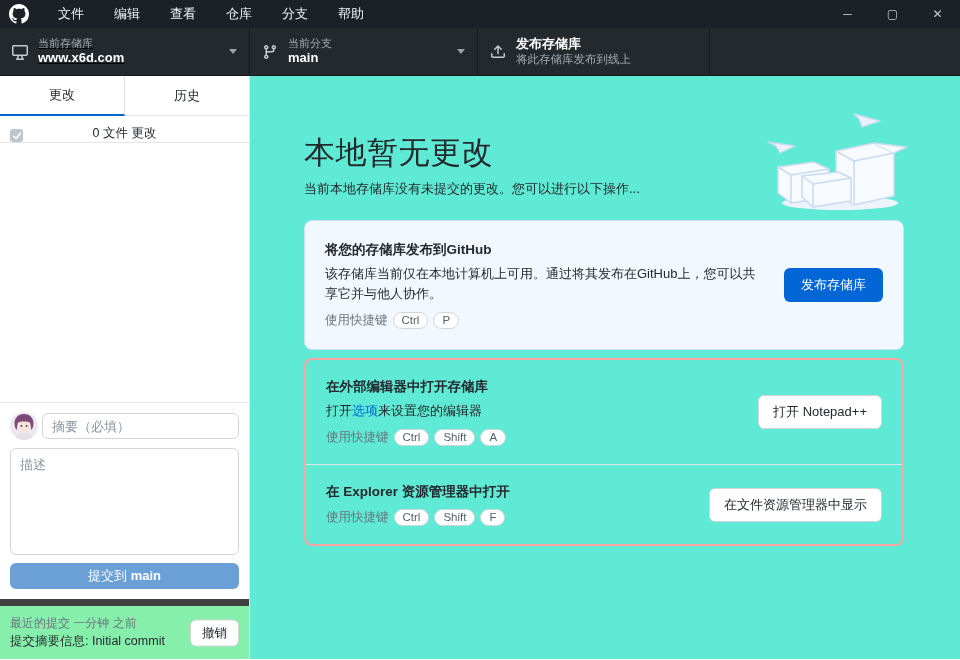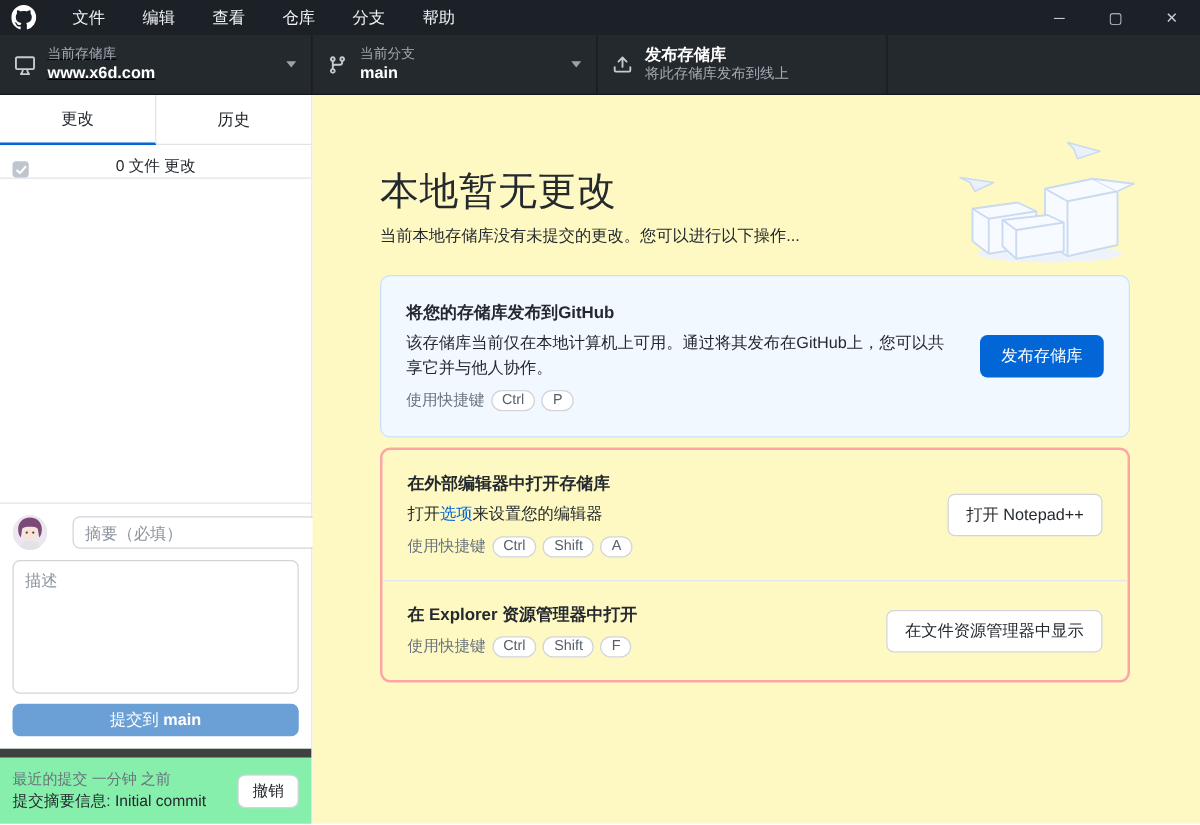--- a/index.html
+++ b/index.html
@@ -22,38 +22,38 @@
   .tb-text { display:flex; flex-direction:column; line-height:1.25; min-width:0; }
   .tb-label { font-size:11px; color:#a3acb5; }
   .tb-value { font-size:13px; font-weight:bold; color:#ffffff; }
   .tb-sub { font-size:11.5px; color:#a3acb5; }
   .tb-title { font-size:13px; font-weight:bold; color:#ffffff; }
   .tb-caret { margin-left:auto; width:0; height:0; border-left:4px solid transparent; border-right:4px solid transparent; border-top:5px solid #9aa3ab; }
 
   
   .app-body { display:flex; height:583px; }
   .sidebar { width:250px; border-right:1px solid #e1e4e8; display:flex; flex-direction:column; background:#fff; }
-  .main { flex:1; position:relative; background:#fef9c3; }
+  .main { flex:1; position:relative; background:#5eead4; }
 
   
   .tabs { display:flex; height:40px; }
   .tab { flex:1; display:flex; align-items:center; justify-content:center; font-size:13px; color:#24292e; border-bottom:1px solid #e1e4e8; cursor:pointer; }
   .tab.active { border-bottom:2px solid #0366d6; }
   .tab.changes { border-right:1px solid #e1e4e8; }
 
   
   .files-row { height:27px; display:flex; align-items:flex-end; padding:0 10px; border-bottom:1px solid #e1e4e8; position:relative; }
   .checkbox { width:13px; height:13px; border-radius:3px; background:#bfc5cc; display:flex; align-items:center; justify-content:center; }
   .files-label { position:absolute; left:0; right:0; text-align:center; font-size:12.5px; color:#24292e; }
 
   .sidebar-spacer { flex:1; }
 
   
   .commit-form { border-top:1px solid #e1e4e8; padding:9px 10px 10px; display:flex; flex-direction:column; gap:8px; }
-  .summary-row { display:flex; align-items:center; gap:20px; }
+  .summary-row { display:flex; align-items:center; gap:4px; }
   .avatar { width:28px; height:28px; border-radius:50%; overflow:hidden; flex:none; }
   .summary-input { flex:1; height:26px; border:1px solid #d1d5da; border-radius:6px; padding:0 9px; font-size:13px; font-family:inherit; color:#24292e; outline:none; }
   .summary-input::placeholder, .desc-input::placeholder { color:#8b949e; }
   .desc-input { width:100%; height:107px; border:1px solid #d1d5da; border-radius:6px; padding:7px 9px; font-size:13px; font-family:inherit; resize:none; outline:none; color:#24292e; }
   .commit-btn { height:26px; border:none; border-radius:6px; background:#6ba0d6; color:#fff; font-size:13px; font-family:inherit; cursor:default; }
   .commit-btn b { font-weight:bold; }
 
   
   .sidebar-footer { border-top:7px solid #404040; background:#86efac; padding:8px 10px; position:relative; }
   .foot-line1 { font-size:12px; color:#6a737d; line-height:1.5; }

